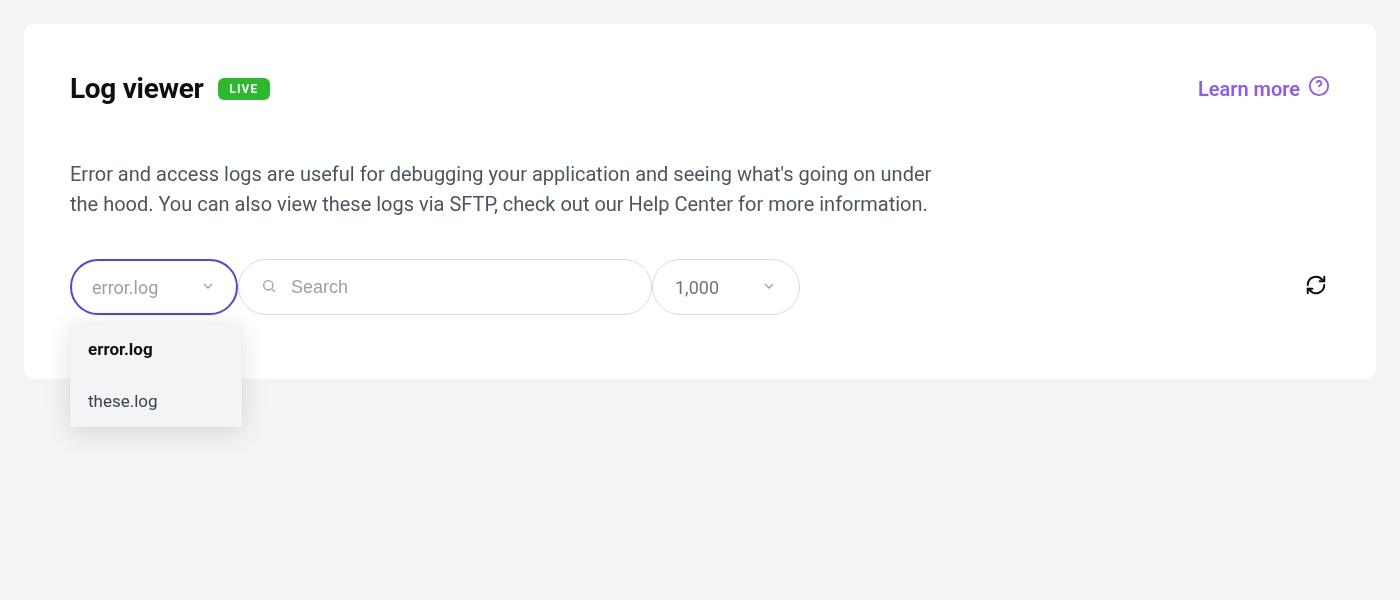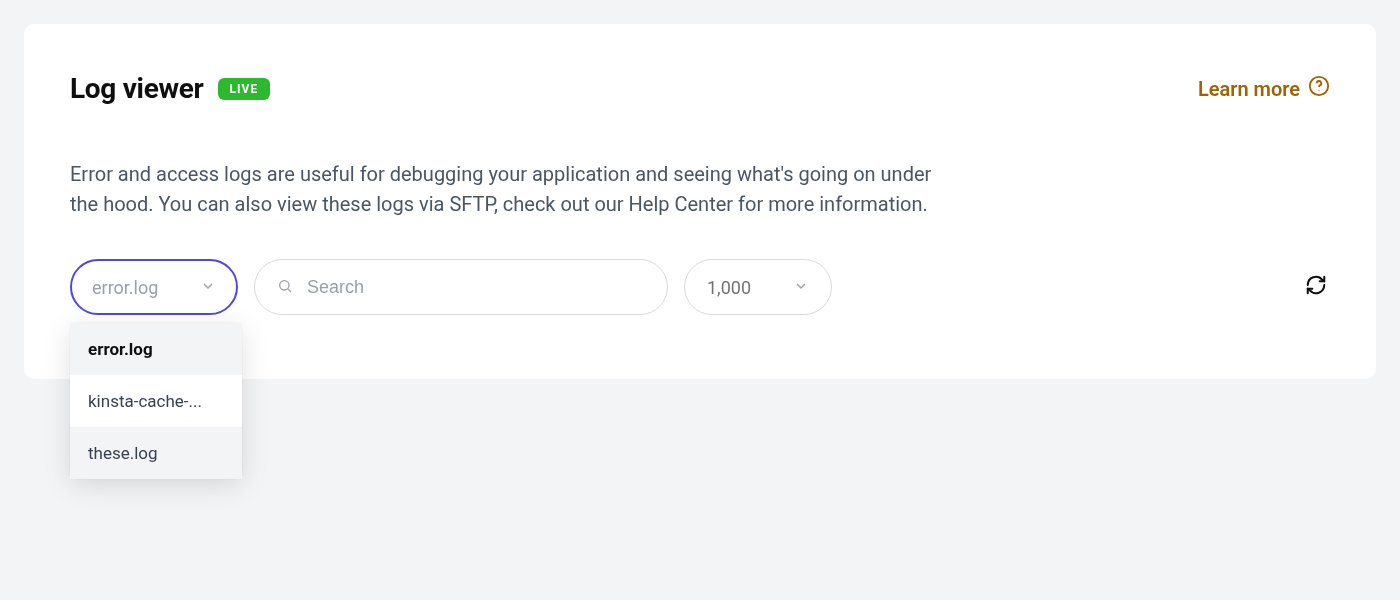--- a/index.html
+++ b/index.html
@@ -41,35 +41,34 @@
     letter-spacing: 1px;
     padding: 4px 12px;
     border-radius: 6px;
   }
   .learn-more {
     display: flex;
     align-items: center;
     gap: 8px;
     font-size: 20px;
     font-weight: 600;
-    color: #a16207;
+    color: #8b5cf6;
     cursor: pointer;
   }
   .learn-more svg { width: 22px; height: 22px; }
   .description {
     font-size: 20px;
     line-height: 1.5;
     color: #4b5563;
     max-width: 880px;
     margin-bottom: 40px;
   }
   .controls-row {
     display: flex;
     align-items: center;
-    gap: 16px;
     position: relative;
   }
   .select, .search-box, .count-select {
     height: 56px;
     border: 1px solid #d7dae1;
     border-radius: 28px;
     background: #fff;
     display: flex;
     align-items: center;
     font-size: 18px;
@@ -209,21 +208,20 @@
           <path d="M3 12a9 9 0 0 1 15.9-5.7L21 8"></path>
           <polyline points="21 3 21 8 16 8"></polyline>
           <path d="M21 12a9 9 0 0 1-15.9 5.7L3 16"></path>
           <polyline points="3 21 3 16 8 16"></polyline>
         </svg>
       </span>
     </div>
 
     <div class="dropdown">
       <div class="dropdown-item selected">error.log</div>
-      <div class="dropdown-item">kinsta-cache-...</div>
       <div class="dropdown-item hover">these.log
         
       </div>
     </div>
 
   </div>
 
 </div>
 
 </body></html>

